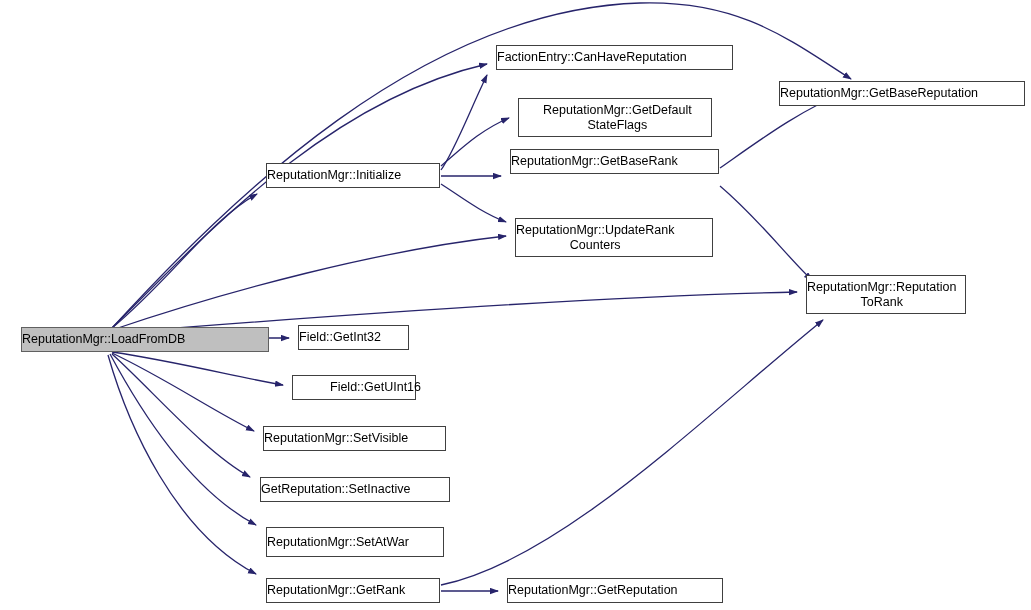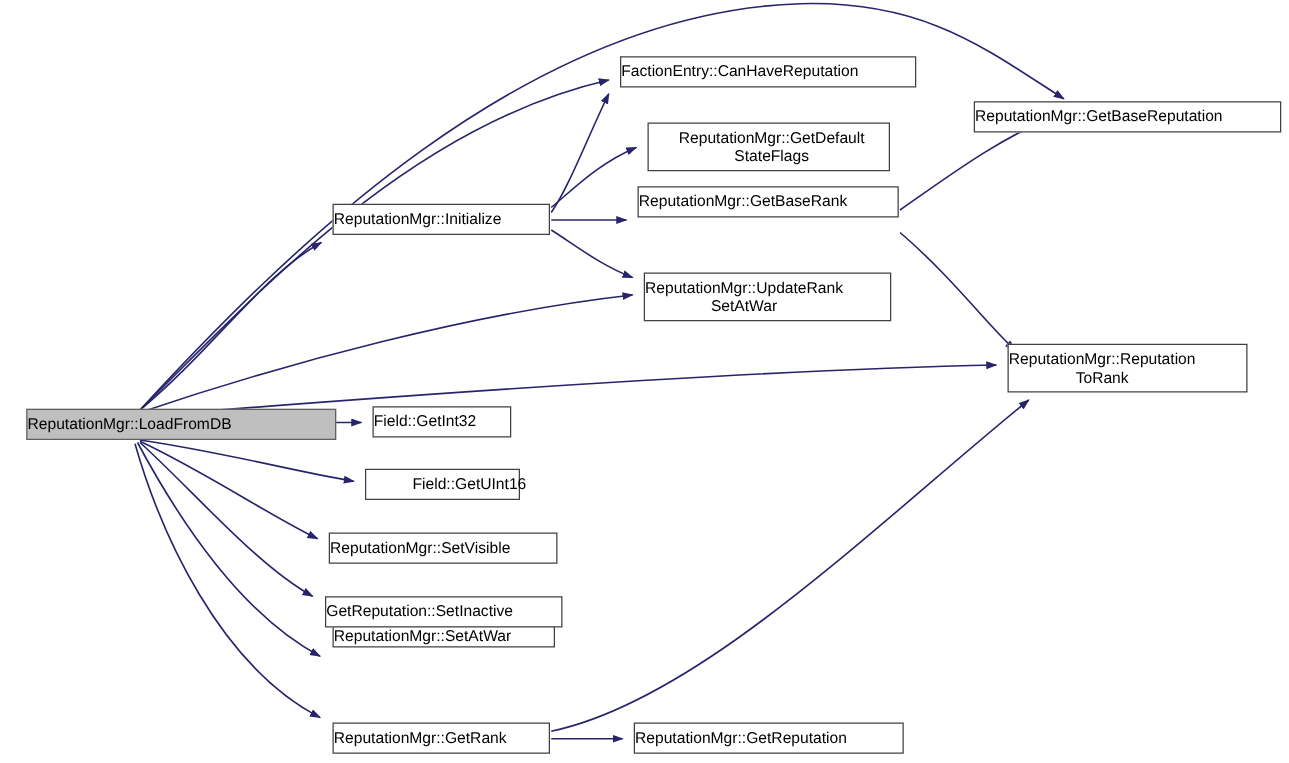--- a/index.html
+++ b/index.html
@@ -48,25 +48,25 @@
       </g>
   </svg>
   <div id="node-layer">
       <div class="node root" style="left: 21px; top: 327px; width: 248px; height: 25px;"><span>ReputationMgr::LoadFromDB</span></div>
       <div class="node" style="left: 266px; top: 163px; width: 174px; height: 25px;"><span>ReputationMgr::Initialize</span></div>
       <div class="node" style="left: 496px; top: 45px; width: 237px; height: 25px;"><span>FactionEntry::CanHaveReputation</span></div>
       <div class="node" style="left: 518px; top: 98px; width: 194px; height: 39px; padding-left: 24px;"><span>ReputationMgr::GetDefault
 StateFlags</span></div>
       <div class="node" style="left: 510px; top: 149px; width: 209px; height: 25px;"><span>ReputationMgr::GetBaseRank</span></div>
       <div class="node" style="left: 515px; top: 218px; width: 198px; height: 39px;"><span>ReputationMgr::UpdateRank
-SetAtWar</span></div>
+Counters</span></div>
       <div class="node" style="left: 779px; top: 81px; width: 246px; height: 25px;"><span>ReputationMgr::GetBaseReputation</span></div>
-      <div class="node" style="left: 806px; top: 275px; width: 192px; height: 39px;"><span>ReputationMgr::Reputation
+      <div class="node" style="left: 806px; top: 275px; width: 160px; height: 39px;"><span>ReputationMgr::Reputation
 ToRank</span></div>
       <div class="node" style="left: 298px; top: 325px; width: 111px; height: 25px;"><span>Field::GetInt32</span></div>
       <div class="node" style="left: 292px; top: 375px; width: 124px; height: 25px; padding-left: 37px;"><span>Field::GetUInt16</span></div>
       <div class="node" style="left: 263px; top: 426px; width: 183px; height: 25px;"><span>ReputationMgr::SetVisible</span></div>
       <div class="node" style="left: 260px; top: 477px; width: 190px; height: 25px;"><span>GetReputation::SetInactive</span></div>
-      <div class="node" style="left: 266px; top: 501px; width: 178px; height: 17px;"><span>ReputationMgr::SetAtWar</span></div>
+      <div class="node" style="left: 266px; top: 527px; width: 178px; height: 30px;"><span>ReputationMgr::SetAtWar</span></div>
       <div class="node" style="left: 266px; top: 578px; width: 174px; height: 25px;"><span>ReputationMgr::GetRank</span></div>
       <div class="node" style="left: 507px; top: 578px; width: 216px; height: 25px;"><span>ReputationMgr::GetReputation</span></div>
     </div>
 </div>
 
 </body></html>

